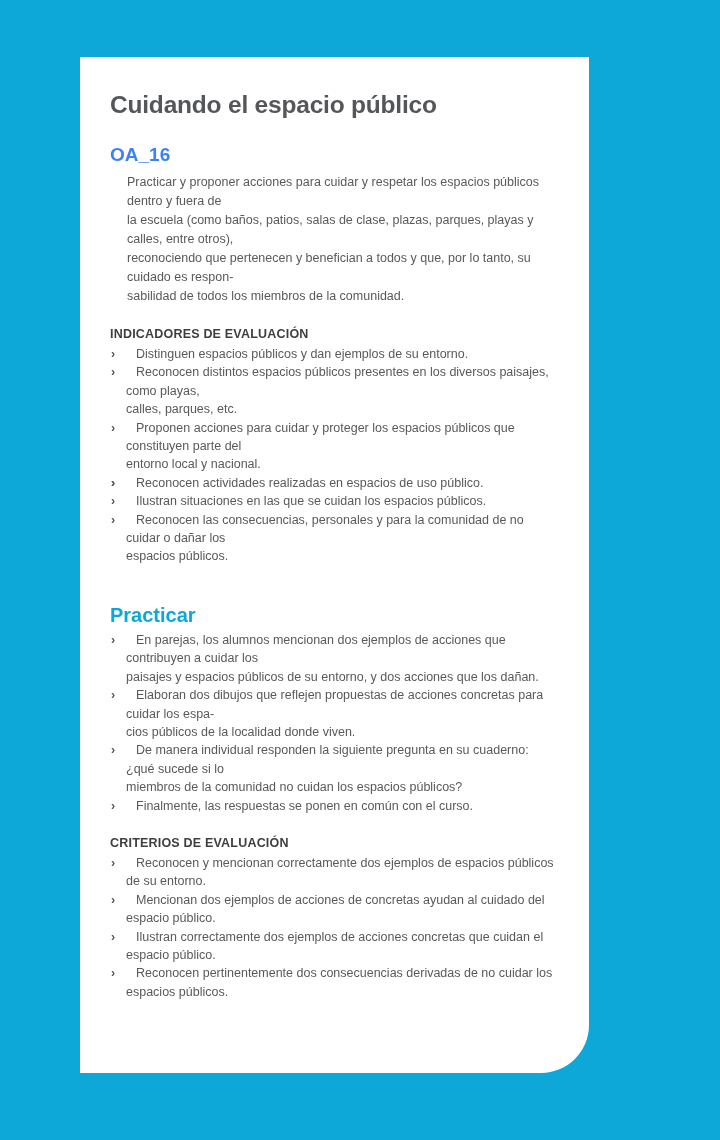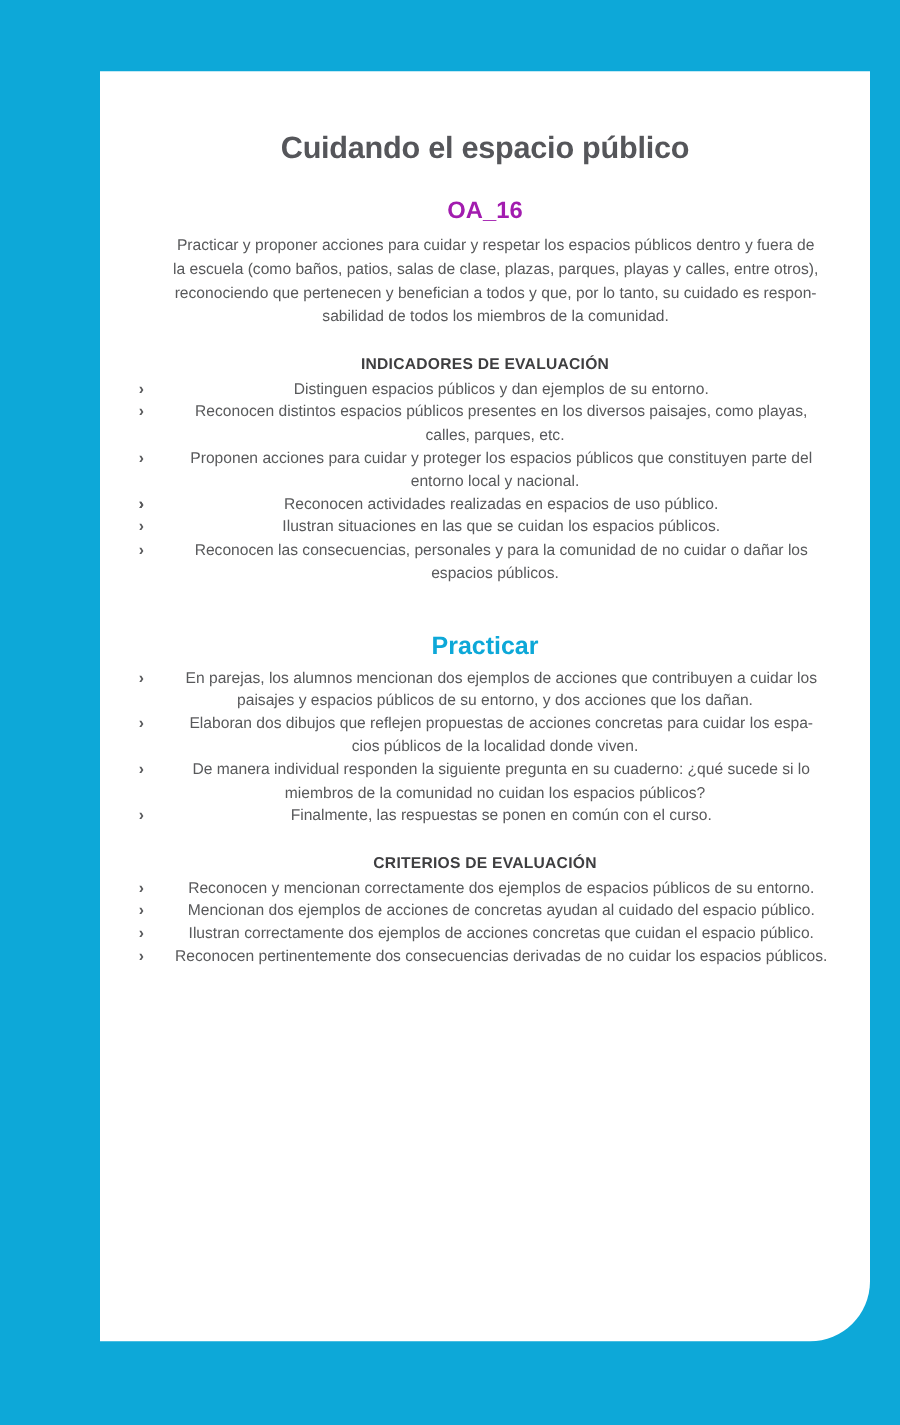--- a/index.html
+++ b/index.html
@@ -11,40 +11,39 @@
     height: 1140px;
     background: #0DA8D8;
     font-family: "Liberation Sans", sans-serif;
     position: relative;
     overflow: hidden;
   }
   .card {
     position: absolute;
     left: 80px;
     top: 57px;
-    width: 616px;
+    width: 509px;
     height: 1016px;
     background: #FFFFFF;
     border-bottom-right-radius: 48px;
     box-sizing: border-box;
-    padding: 48px 30px 0 30px;
-    text-align: center;
+    padding: 34px 30px 0 30px;
   }
   .doc-title {
     margin: 0;
     font-size: 24.5px;
     font-weight: 700;
     color: #55565A;
     letter-spacing: -0.2px;
   }
   .oa-code {
     margin: 25px 0 0 0;
     font-size: 19px;
     font-weight: 700;
-    color: #a21caf;
+    color: #3b82f6;
   }
   .oa-description {
     margin: 7px 0 0 17px;
     font-size: 12.5px;
     line-height: 19px;
     color: #58595B;
     white-space: pre-line;
   }
   .section-heading {
     margin: 21px 0 0 0;

